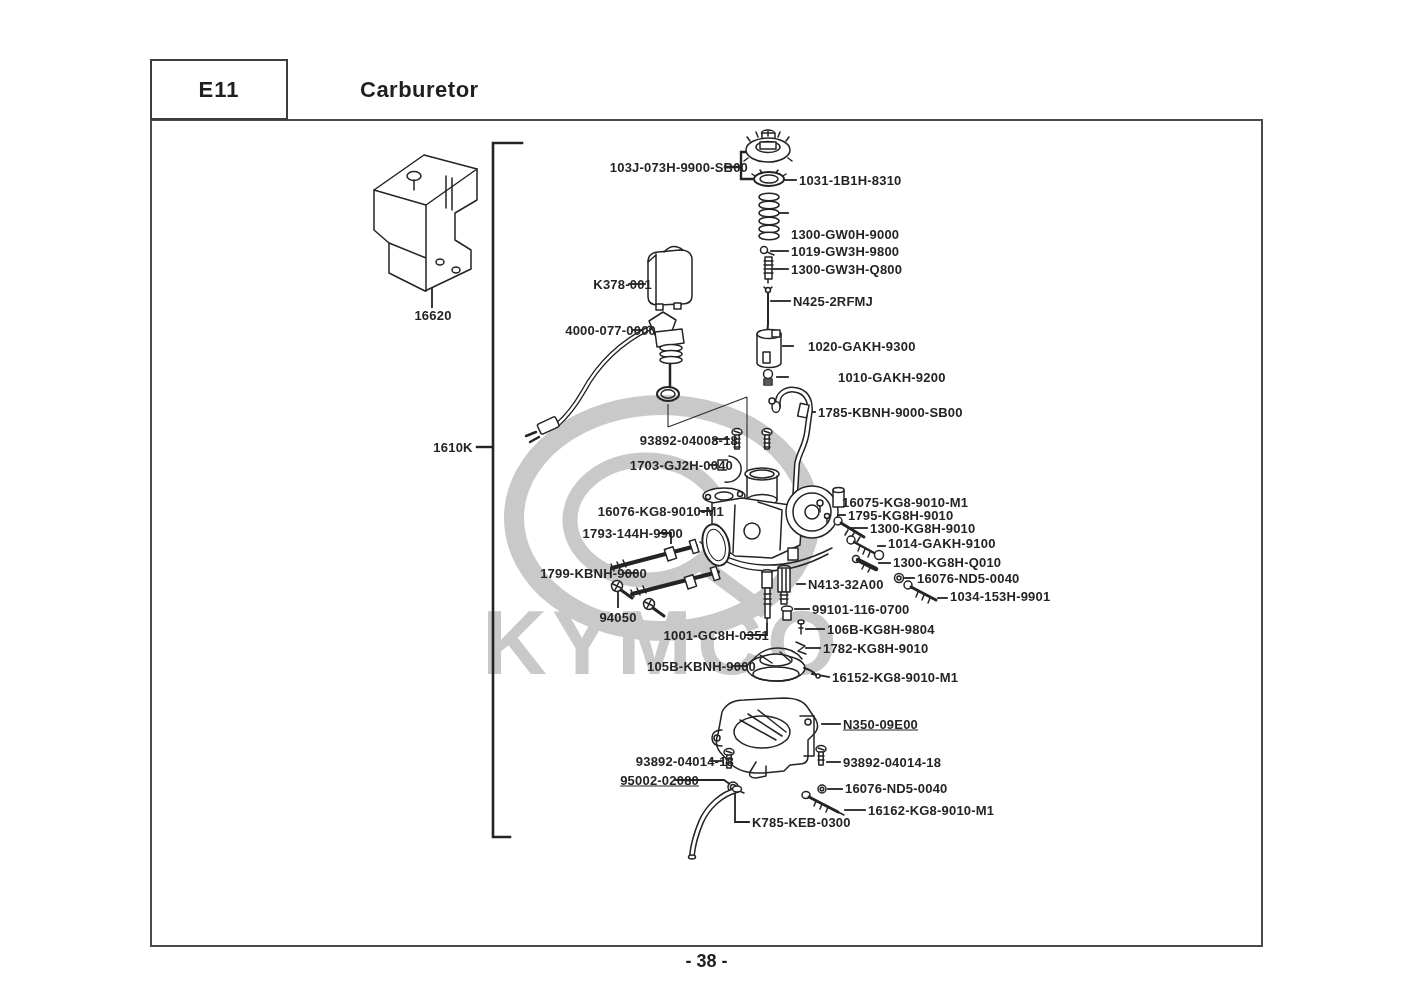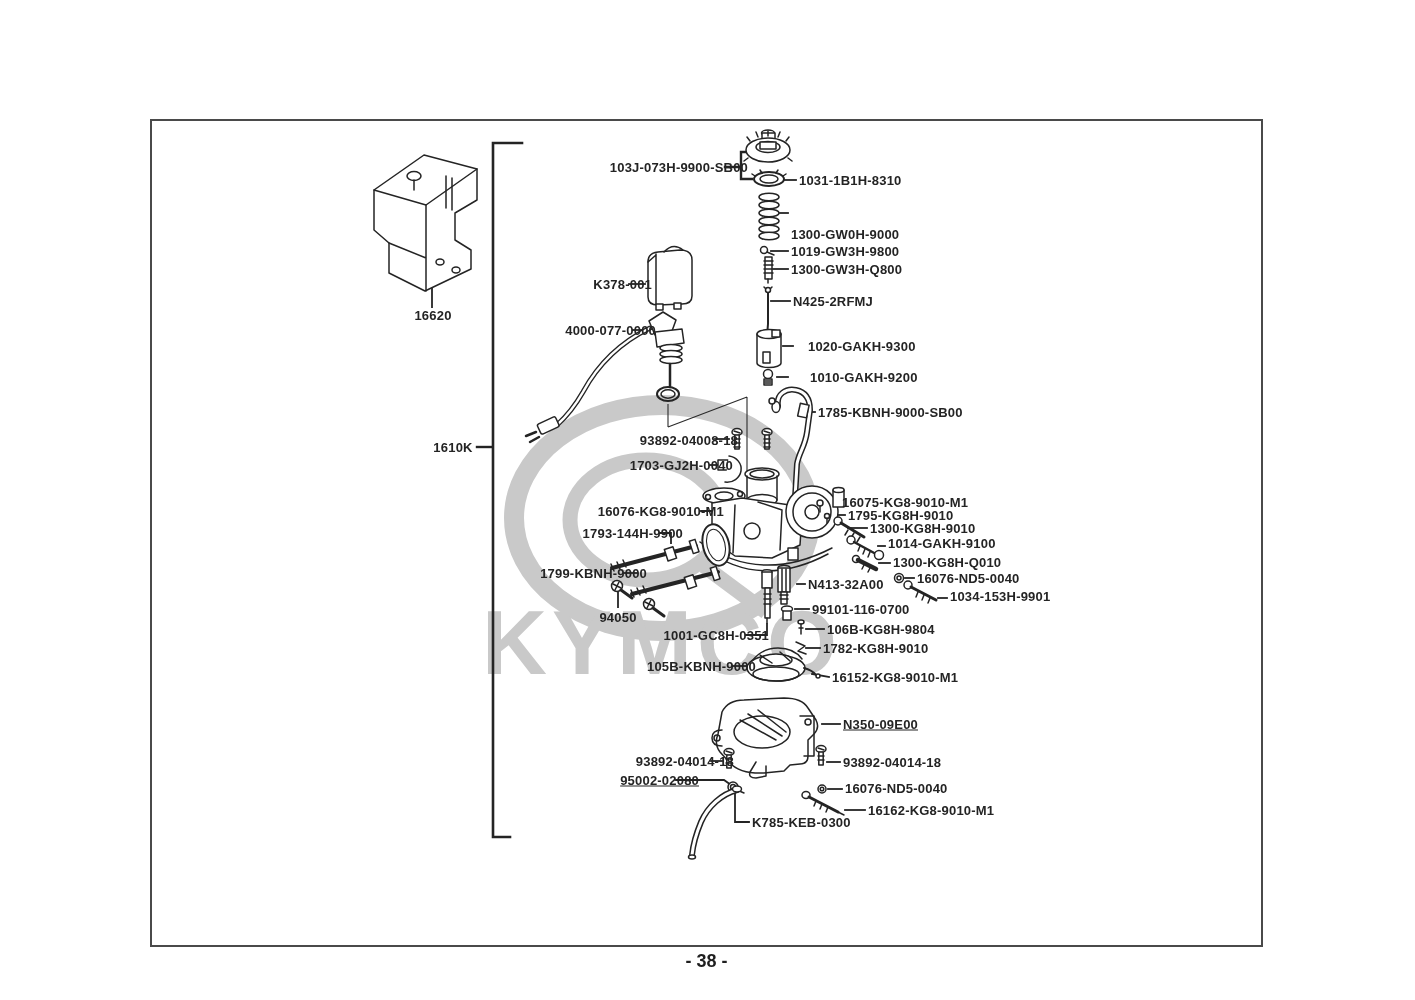--- a/index.html
+++ b/index.html
@@ -32,20 +32,24 @@
   .page-number {
     position:absolute; left:150px; top:951px; width:1113px; text-align:center;
     font-weight:bold; font-size:18px; color:#1f1f1f; z-index:3;
   }
 </style>
 </head>
 <body>
 
 <div class="page">
 
+  <div class="code-box">
+    <span>E11</span>
+  </div>
+  <div class="sheet-title">Carburetor</div>
 
   <div class="frame"></div>
 
   <svg class="diagram" width="1415" height="1000" viewBox="0 0 1415 1000">
 
     <g stroke="#c9c9c9" fill="none">
       <ellipse cx="662" cy="518" rx="148" ry="113" stroke-width="20"></ellipse>
       <ellipse cx="646" cy="520" rx="76" ry="60" stroke-width="15"></ellipse>
       <path d="M704,566 L766,612" stroke-width="15"></path>
     </g>
@@ -400,21 +404,21 @@
       <div class="part-label" style="top: 167px; right: 693px;">103J-073H-9900-SB00</div>
       <div class="part-label" style="top: 180px; left: 799px;">1031-1B1H-8310</div>
       <div class="part-label" style="top: 213px; left: 791px; margin-top: 21px;">1300-GW0H-9000</div>
       <div class="part-label" style="top: 251px; left: 791px;">1019-GW3H-9800</div>
       <div class="part-label" style="top: 269px; left: 791px;">1300-GW3H-Q800</div>
       <div class="part-label" style="top: 301px; left: 793px;">N425-2RFMJ</div>
       <div class="part-label" style="top: 284px; right: 789px;">K378-001</div>
       <div class="part-label" style="top: 315px; left: 433px; transform: translate(-50%, -50%);">16620</div>
       <div class="part-label" style="top: 330px; right: 785px;">4000-077-0000</div>
       <div class="part-label" style="top: 346px; left: 796px; margin-left: 12px;">1020-GAKH-9300</div>
-      <div class="part-label" style="top: 377px; left: 810px;">1010-GAKH-9200</div>
+      <div class="part-label" style="top: 377px; left: 838px;">1010-GAKH-9200</div>
       <div class="part-label" style="top: 412px; left: 818px;">1785-KBNH-9000-SB00</div>
       <div class="part-label" style="top: 447px; left: 453px; transform: translate(-50%, -50%);">1610K</div>
       <div class="part-label" style="top: 440px; right: 703px;">93892-04008-18</div>
       <div class="part-label" style="top: 465px; right: 708px;">1703-GJ2H-0040</div>
       <div class="part-label" style="top: 511px; right: 717px;">16076-KG8-9010-M1</div>
       <div class="part-label" style="top: 502px; left: 842px;">16075-KG8-9010-M1</div>
       <div class="part-label" style="top: 515px; left: 848px;">1795-KG8H-9010</div>
       <div class="part-label" style="top: 528px; left: 870px;">1300-KG8H-9010</div>
       <div class="part-label" style="top: 543px; left: 888px;">1014-GAKH-9100</div>
       <div class="part-label" style="top: 533px; right: 758px;">1793-144H-9900</div>

